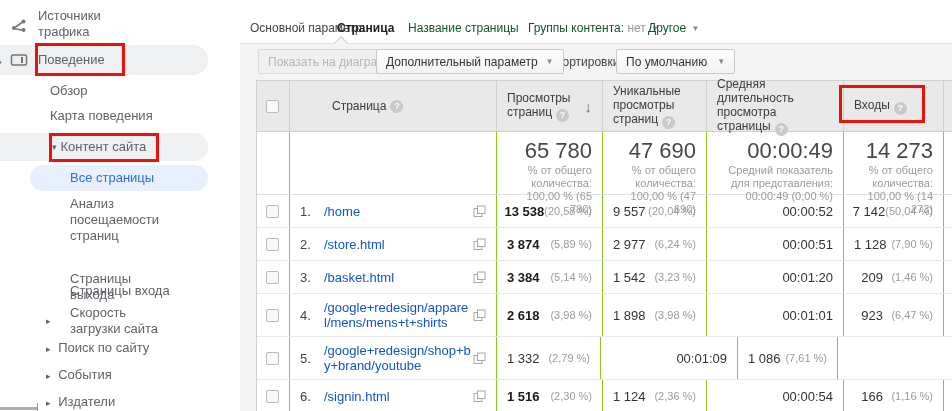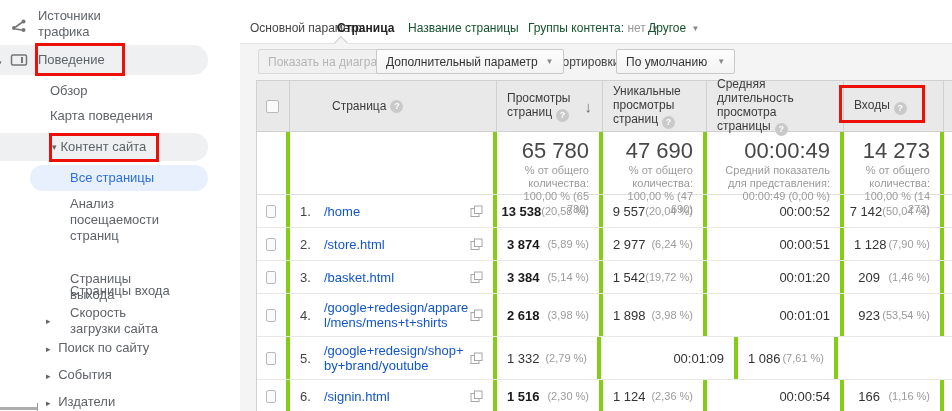--- a/index.html
+++ b/index.html
@@ -33,21 +33,21 @@
   .btn { position:absolute; top:49px; height:25px; font-size:12px; border-radius:2px; display:flex;
     align-items:center; padding:0 9px; white-space:nowrap; z-index:2; }
   .btn-disabled { left:18px; background:#f0f0f0; border:1px solid #d9d9d9; color:#b5b5b5; }
   .btn-dd { background:linear-gradient(#fdfdfd,#f3f3f3); border:1px solid #c9c9c9; color:#333; cursor:pointer; }
   .sort-label { position:absolute; left:293px; top:55px; font-size:12px; color:#444; }
 
   
   .table { position:absolute; left:16px; top:80px; width:810px; background:#fff; font-size:13px; color:#333;
     border-left:1px solid #d0d0d0; }
   .tr { display:flex; }
-  .td, .th { flex:none; border-right:4px solid #84cc16; padding:0 10px; }
+  .td, .th { flex:none; border-right:1px solid #84cc16; padding:0 10px; }
   .th { border-right:1px solid #d0d0d0; border-top:1px solid #d0d0d0; border-bottom:1px solid #d0d0d0;
     background:#e9e9e9; font-size:12px; color:#3c3c3c; display:flex; align-items:center; }
   .c-check { width:33px; }
   .c-page { width:207px; }
   .c-pv { width:106px; }
   .c-upv { width:104px; }
   .c-avg { width:137px; }
   .c-ent { width:100px; }
   .c-next { width:123px; border-right:none; }
   .thead { height:52px; }
@@ -318,21 +318,21 @@
                 <rect x="1" y="3.5" width="8" height="8" fill="none" stroke="#8a8a8a"></rect>
                 <rect x="4.5" y="1" width="7.5" height="7.5" fill="#fff" stroke="#8a8a8a"></rect>
               </svg></span>
         </div>
         <div class="td c-pv">
             <span class="num-val bold">3 384</span>
             <span class="pct">(5,14 %)</span>
           </div>
         <div class="td c-upv">
             <span class="num-val">1 542</span>
-            <span class="pct">(19,72 %)</span>
+            <span class="pct">(3,23 %)</span>
           </div>
         <div class="td c-avg">
             <span class="num-val">00:01:20</span>
           </div>
         <div class="td c-ent">
             <span class="num-val">209</span>
             <span class="pct" style="width:50px;">(1,46 %)</span>
           </div>
         <div class="td c-next"></div>
       </div>
@@ -355,21 +355,21 @@
           </div>
         <div class="td c-upv">
             <span class="num-val">1 898</span>
             <span class="pct">(3,98 %)</span>
           </div>
         <div class="td c-avg">
             <span class="num-val">00:01:01</span>
           </div>
         <div class="td c-ent">
             <span class="num-val">923</span>
-            <span class="pct" style="width:50px;">(53,54 %)</span>
+            <span class="pct" style="width:50px;">(6,47 %)</span>
           </div>
         <div class="td c-next"></div>
       </div>
 
       <div class="tr data-row row-h2">
         <div class="td c-check td-check">
             <span class="checkbox"></span>
           </div>
         <div class="td c-page td-page">
           <span class="row-num">5.</span>

